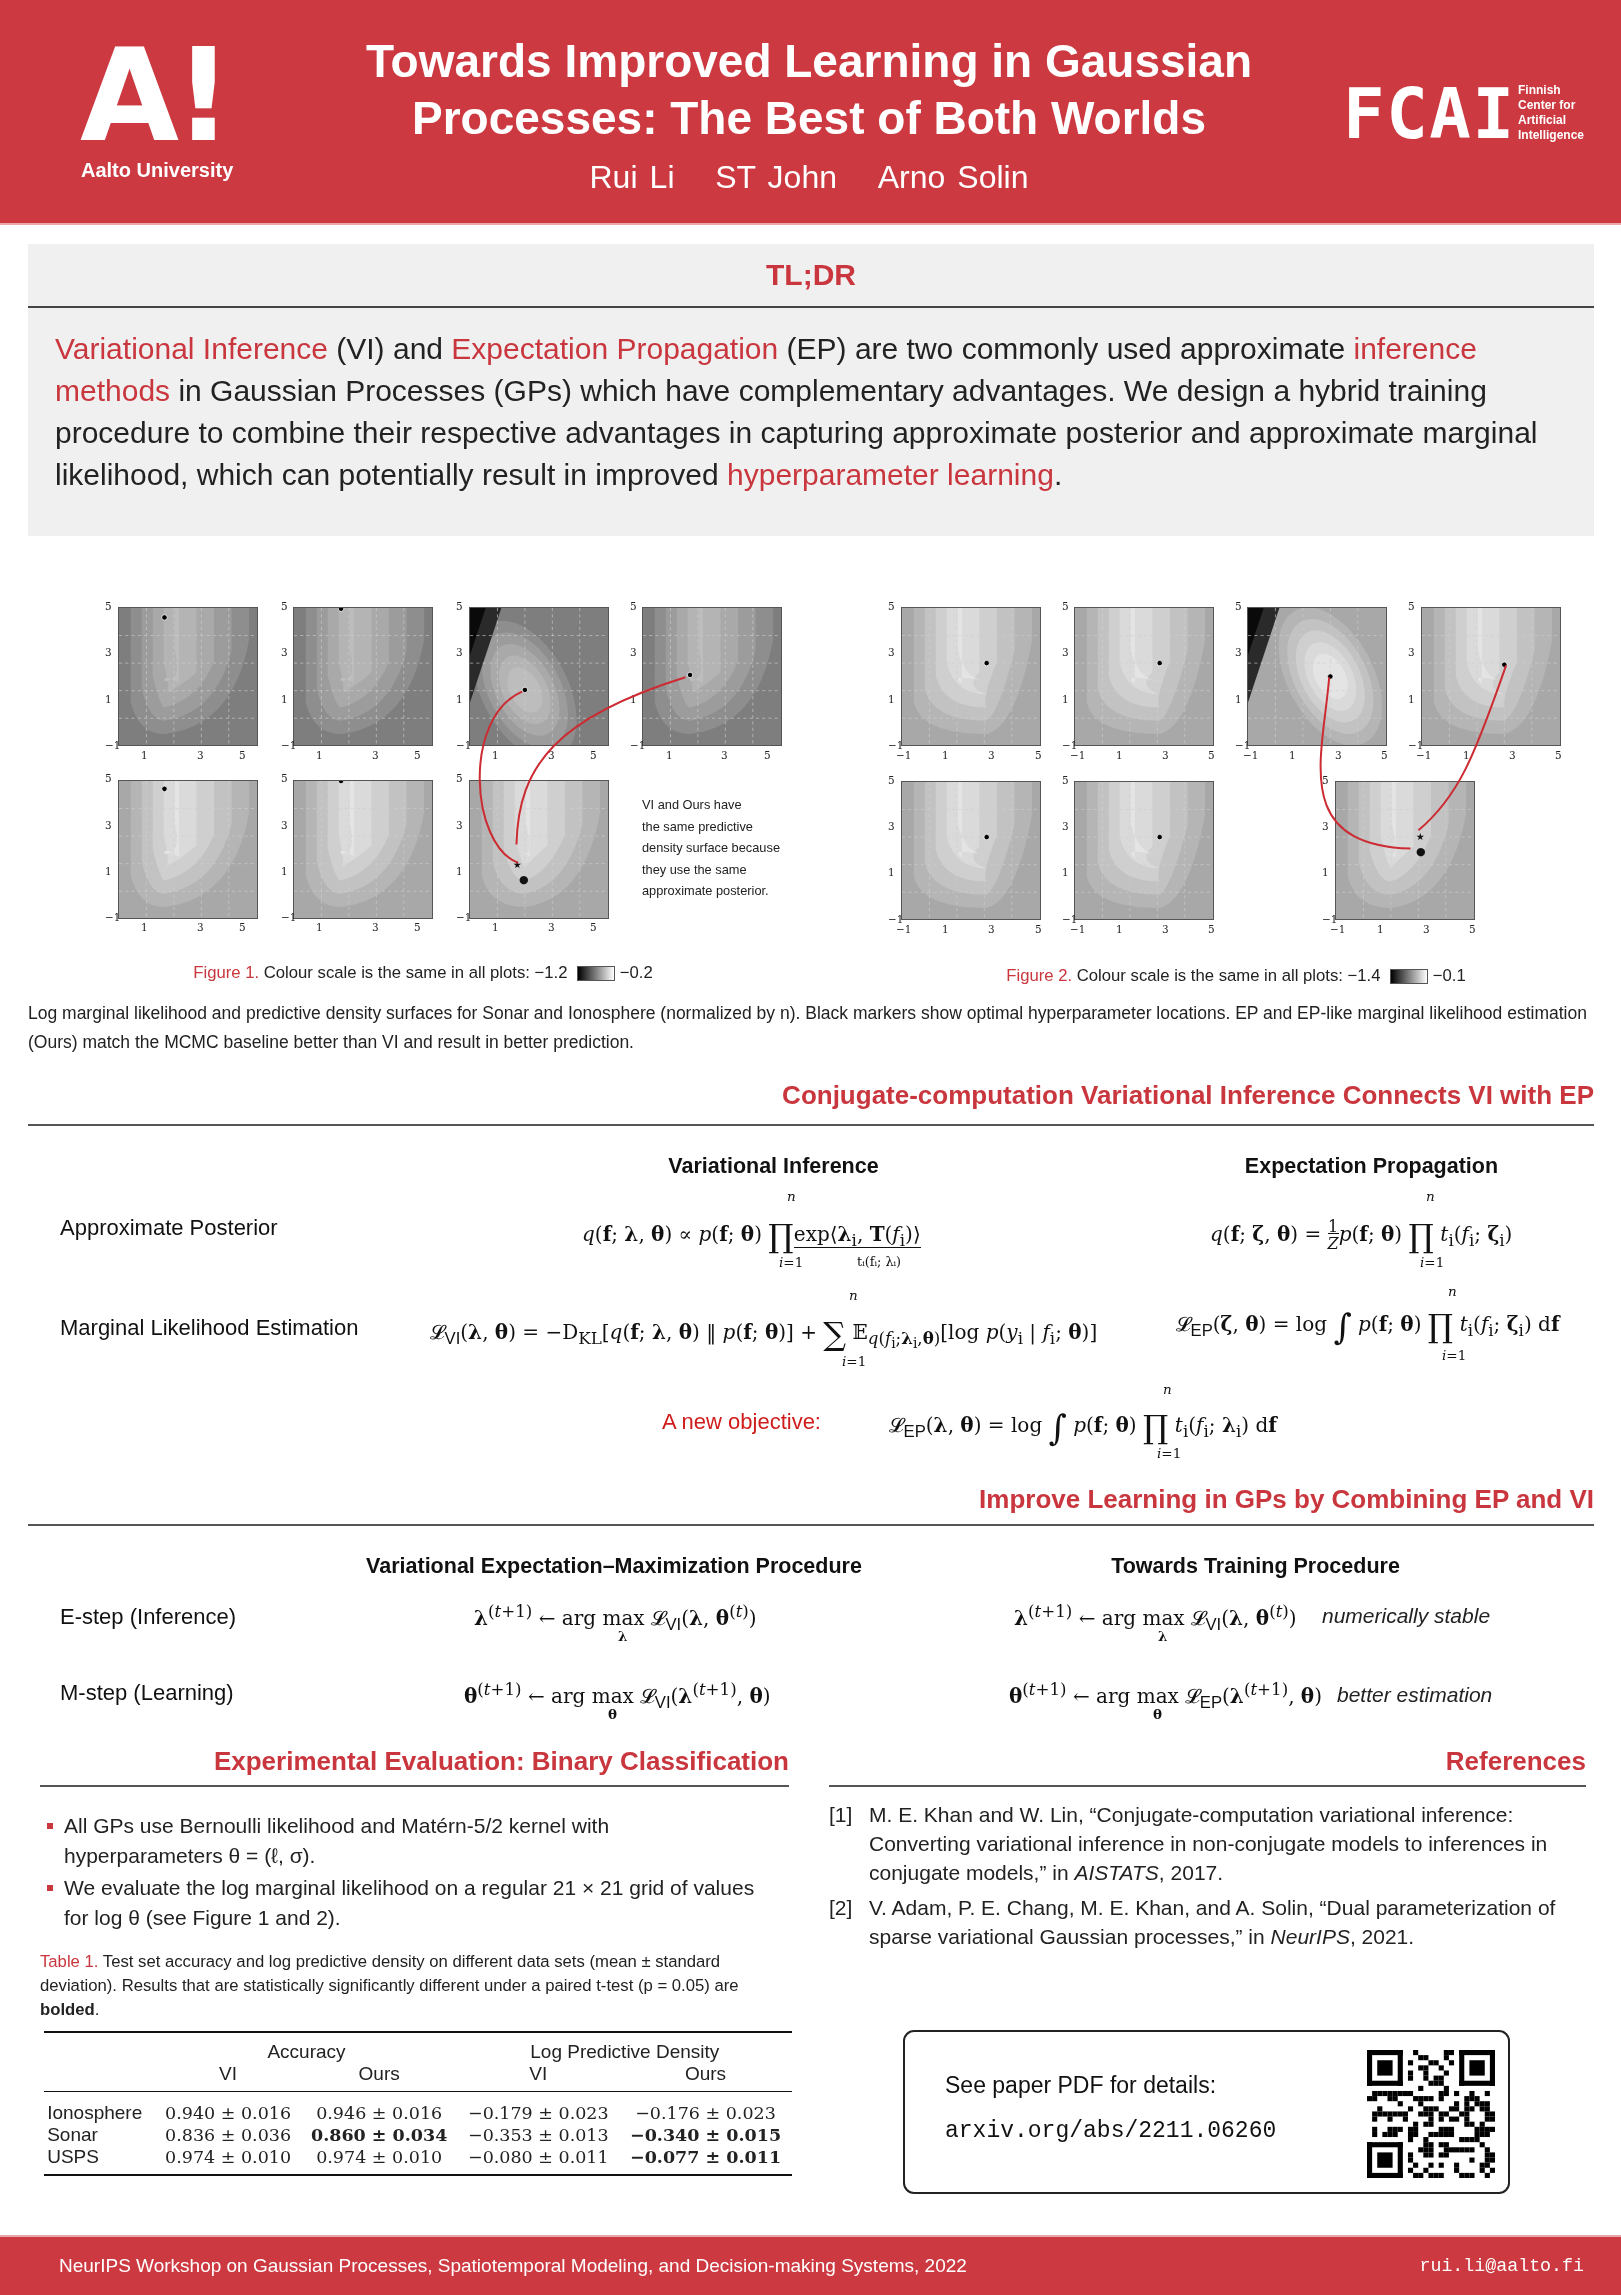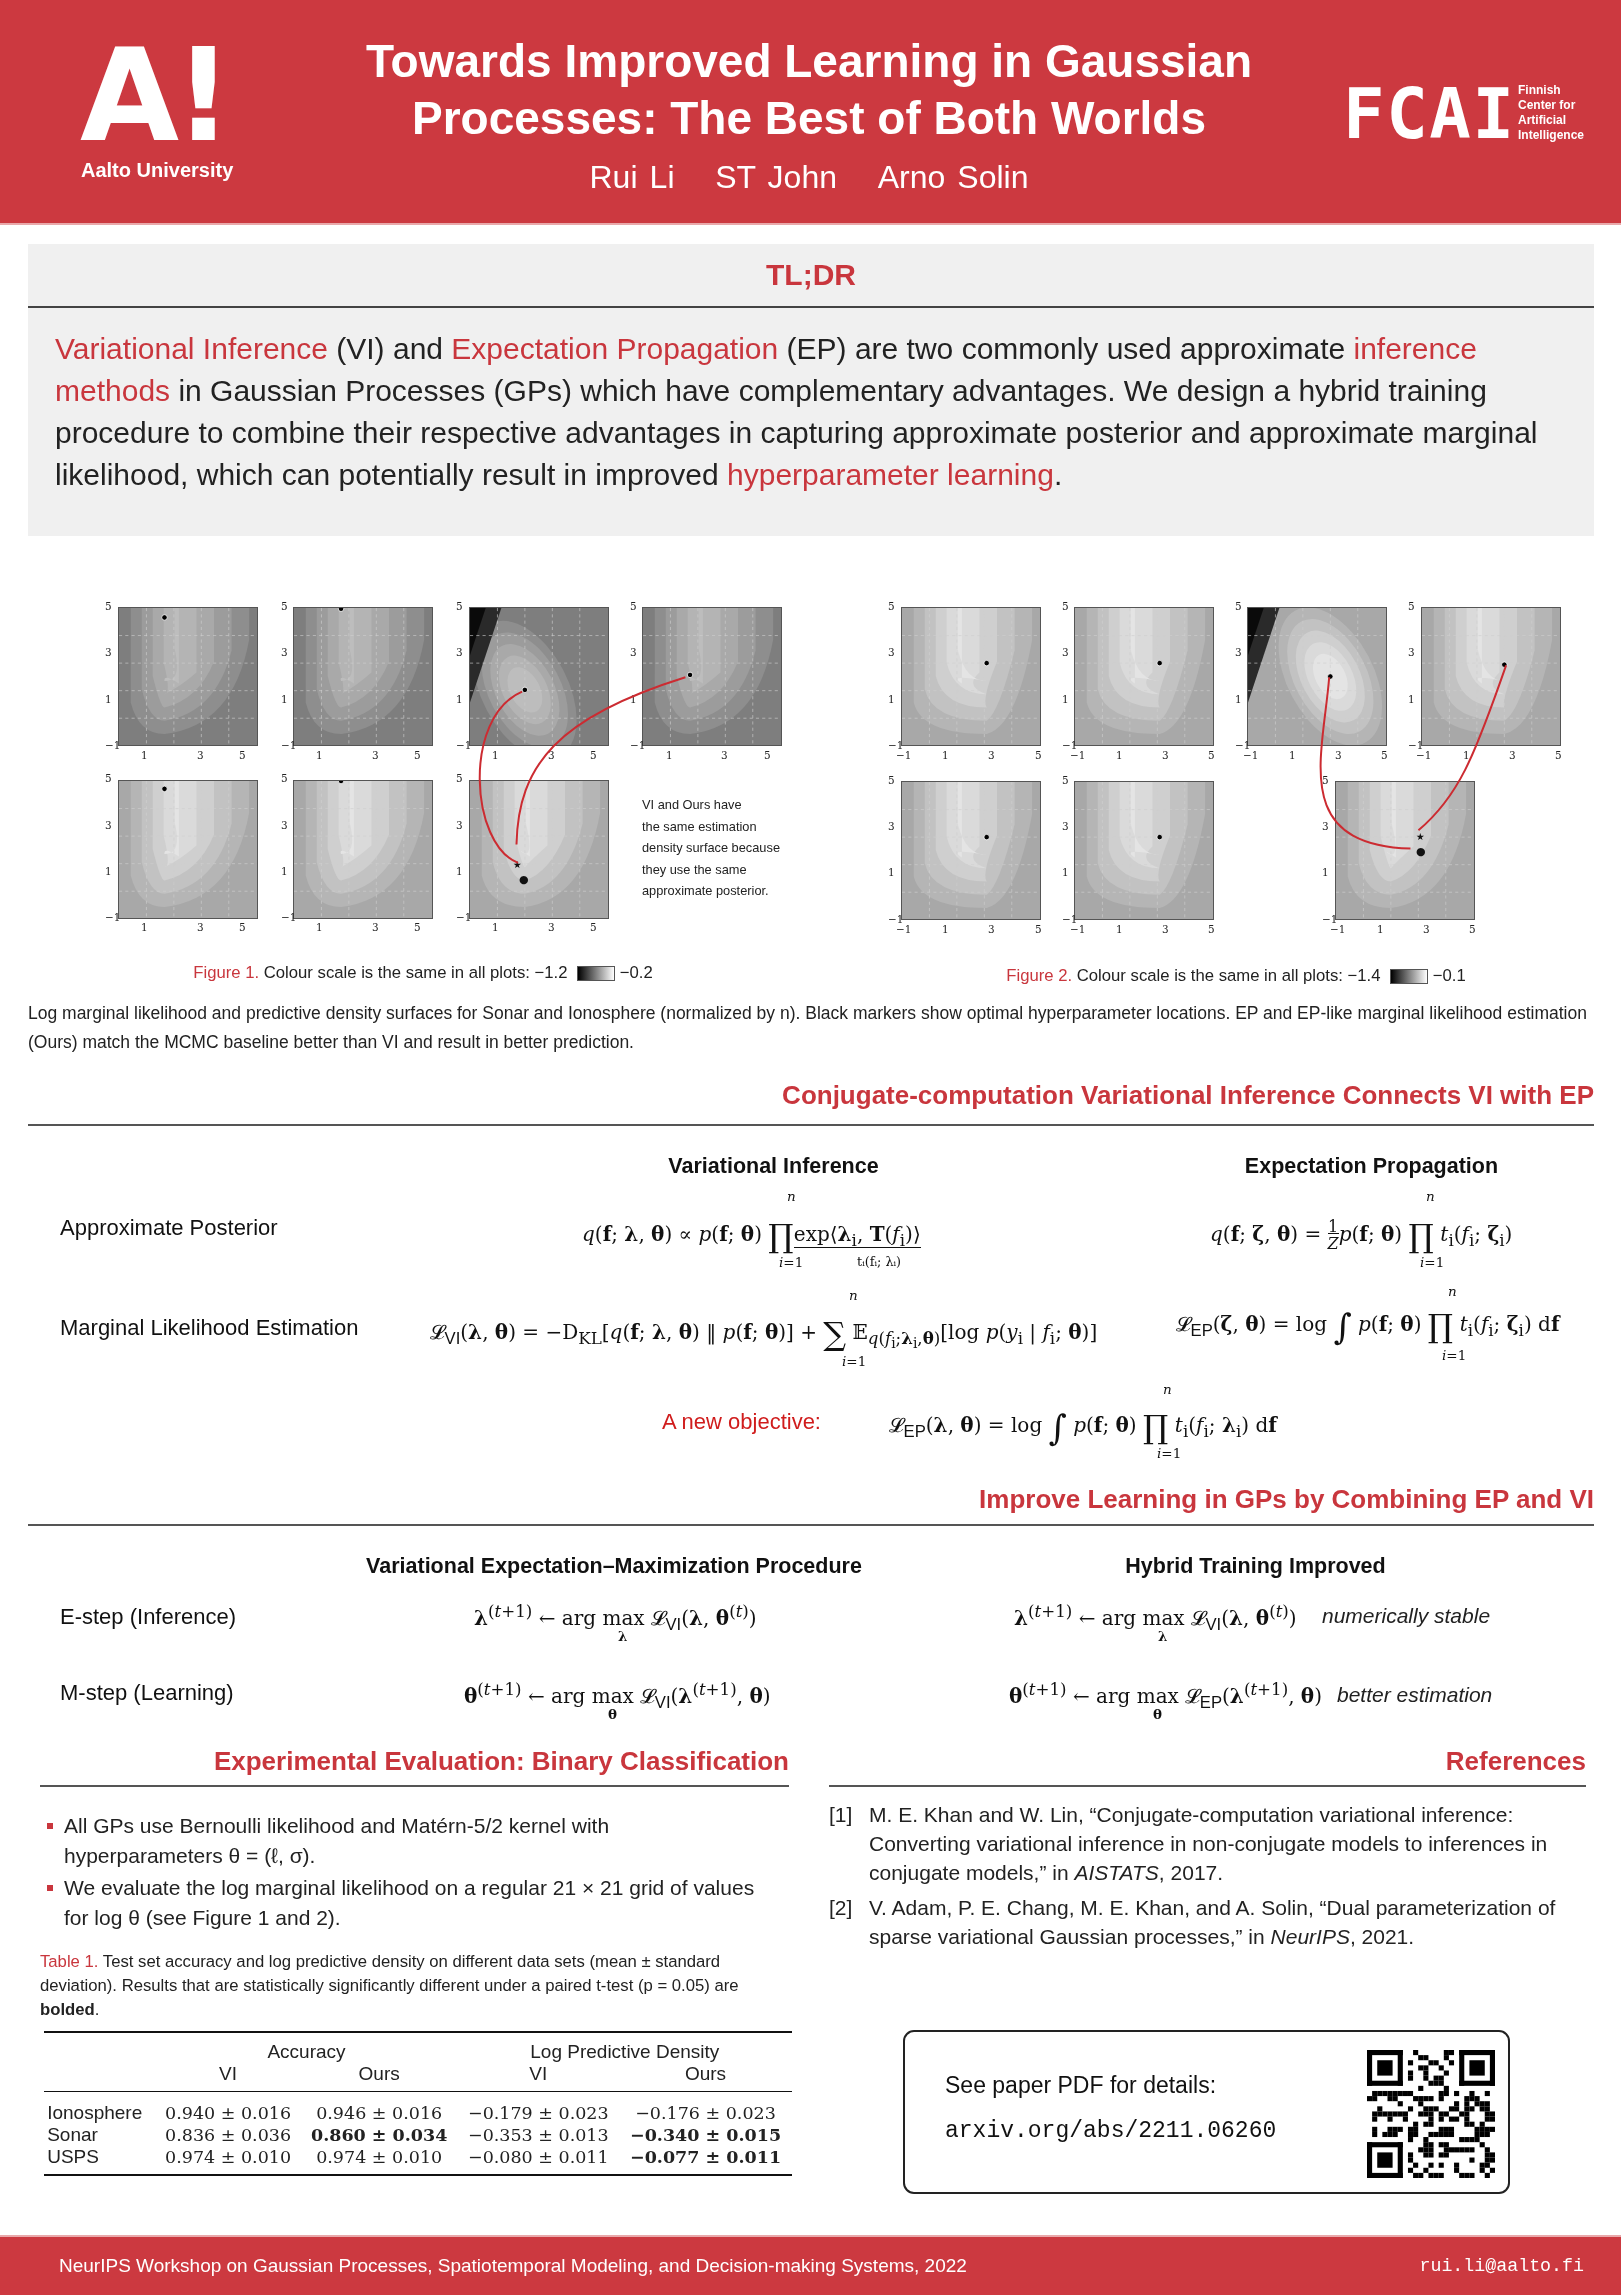--- a/index.html
+++ b/index.html
@@ -294,21 +294,21 @@
     <div class="axis-sym" style="left:530px; top:875px; font-size:8px;"></div>
     <div class="row-label" style="left:56px; top:749px;"></div>
     <div class="row-label" style="left:56px; top:911px;"></div>
     <div class="axis-sym rot" style="left:83px; top:695px;"></div>
     <div class="axis-sym rot" style="left:83px; top:861px;"></div>
     <div class="axis-sym" style="left:162px; top:926px;"></div>
     <div class="axis-sym" style="left:337px; top:926px;"></div>
     <div class="axis-sym" style="left:513px; top:926px;"></div>
     <div class="fig-note" style="left:642px; top:794px; width:159px;">
       <div>VI and Ours have</div>
-      <div>the same estimation</div>
+      <div>the same predictive</div>
       <div>density surface because</div>
       <div>they use the same</div>
       <div>approximate posterior.</div>
     </div>
     <div class="caption" style="left:120px; top:963px; width:606px;"><span class="red">Figure 1. </span><span>Colour scale is the same in all plots: </span><span>−1.2 </span><span class="cbar"></span><span>−0.2</span></div>
     <div class="fig-title" style="left:1132px; top:553px; width:143px;"></div>
     <div class="panel-title" style="left:901px; top:585px; width:140px;"></div>
     <div class="panel-title" style="left:1074px; top:585px; width:140px;"></div>
     <div class="panel-title" style="left:1247px; top:585px; width:140px;"></div>
     <div class="panel-title" style="left:1421px; top:585px; width:140px;"></div>
@@ -562,21 +562,21 @@
 <div class="math" style="left:889px; top:1408px;">
   𝓛<sub style="font-family:'Liberation Sans',sans-serif;">EP</sub>(<b>λ</b>, <b>θ</b>) = log <span style="font-size:35px; vertical-align:-8px;">∫</span> <i>p</i>(<b>f</b>; <b>θ</b>) <span style="font-size:32px; vertical-align:-6.4px;">∏</span> <i>t</i><sub>i</sub>(<i>f</i><sub>i</sub>; <b>λ</b><sub>i</sub>) d<b>f</b>
 </div>
 <div class="math" style="left:1163px; top:1381px; font-size:13.5px;"><i>n</i></div>
 <div class="math" style="left:1157px; top:1445px; font-size:13.5px;"><i>i</i>=1</div>
 
 <div class="sec-title" style="left:28px; top:1484px; width:1566px;">Improve Learning in GPs by Combining EP and VI</div>
 <div class="sec-rule" style="left:28px; top:1524px; width:1566px;"></div>
 
 <div class="col-head" style="left:343px; top:1554px; width:542px;">Variational Expectation–Maximization Procedure</div>
-<div class="col-head" style="left:1076px; top:1554px; width:359px;">Hybrid Training Improved</div>
+<div class="col-head" style="left:1076px; top:1554px; width:359px;">Towards Training Procedure</div>
 
 <div class="row-head" style="left:60px; top:1604px;">E-step (Inference)</div>
 <div class="row-head" style="left:60px; top:1680px;">M-step (Learning)</div>
 
 <div class="math" style="left:474px; top:1602px;">
   <b>λ</b><sup>(<i>t</i>+1)</sup> ← arg max 𝓛<sub style="font-family:'Liberation Sans',sans-serif;">VI</sub>(<b>λ</b>, <b>θ</b><sup>(<i>t</i>)</sup>)
 </div>
 <div class="math" style="left:618px; top:1628px; font-size:13.5px;"><b>λ</b></div>
 
 <div class="math" style="left:464px; top:1680px;">

